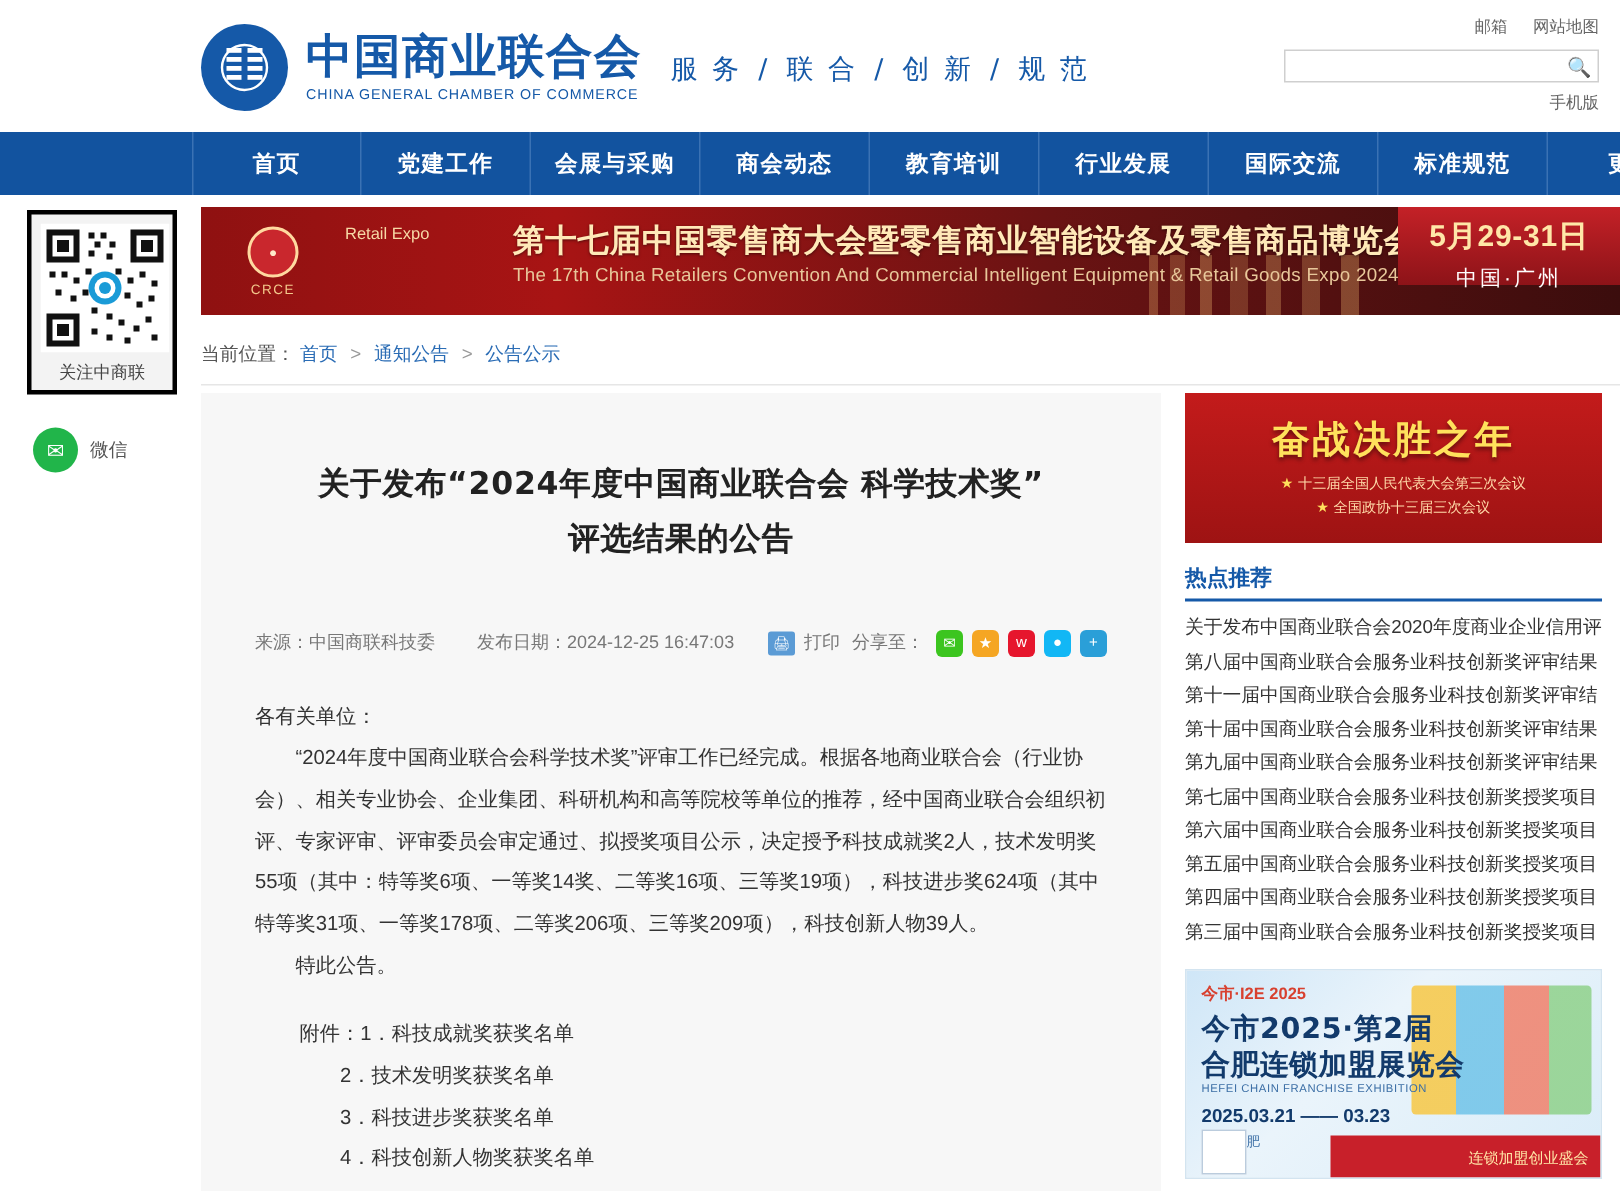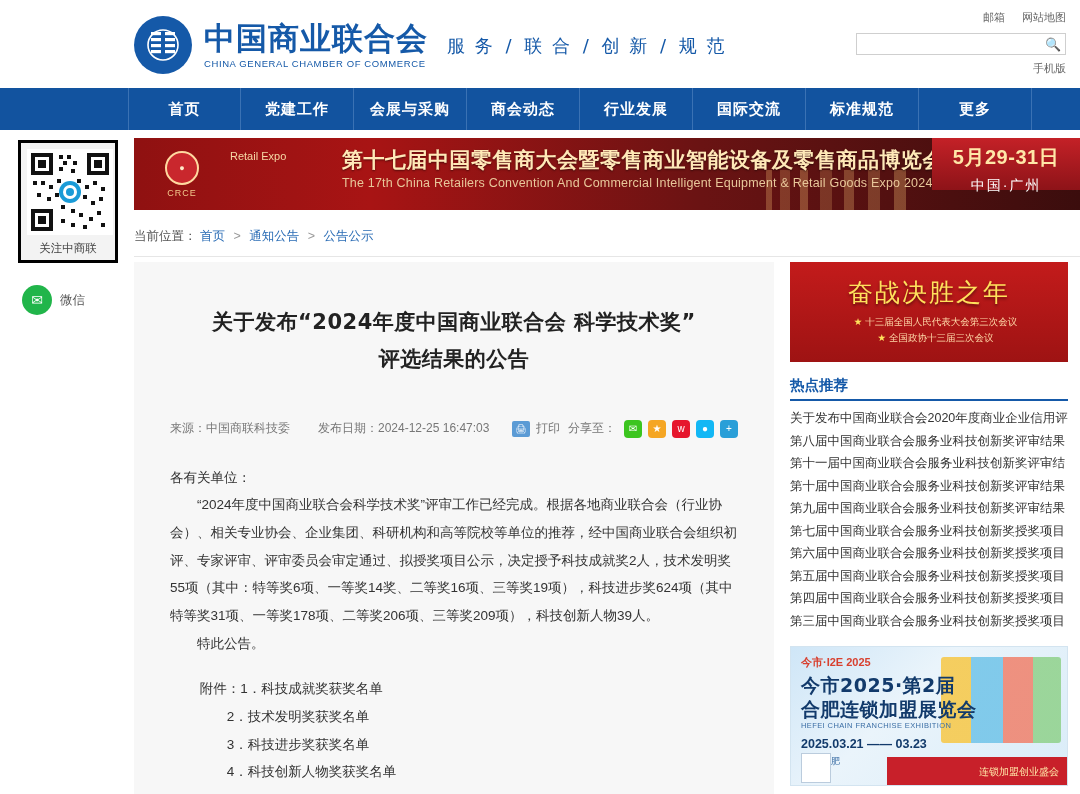--- a/index.html
+++ b/index.html
@@ -195,21 +195,21 @@
 
   
   .rightcol { position:absolute; left: 790px; top: 262px; width: 278px; }
   .promo1 {
     width: 278px; height: 100px;
     background: linear-gradient(180deg,#c31b1b 0%, #9e1313 100%);
     position: relative; overflow: hidden;
   }
   .promo1 .p-title {
     position:absolute; left:0; right:0; top:14px; text-align:center;
-    font-size:25px; font-weight:normal; color:#ffe15c;
+    font-size:25px; font-weight:bold; color:#ffe15c;
     letter-spacing:2px; font-family:"DejaVu Sans", sans-serif;
     text-shadow:0 2px 3px rgba(0,0,0,.45);
   }
   .promo1 .p-l1, .promo1 .p-l2 {
     position:absolute; left:13px; right:0; text-align:center;
     font-size:9.5px; color:#ffd9a8;
   }
   .promo1 .p-l1 { top:54px; } .promo1 .p-l2 { top:70px; }
   .promo1 .star { color:#ffe15c; margin-right:3px; }
 
@@ -293,20 +293,21 @@
       <span class="sep">/</span>
       <span>规 范</span>
     </div>
   </div>
 
   <div class="nav">
     <div class="nav-item">首页</div>
     <div class="nav-item">党建工作</div>
     <div class="nav-item">会展与采购</div>
     <div class="nav-item">商会动态</div>
+    <div class="nav-item">教育培训</div>
     <div class="nav-item">行业发展</div>
     <div class="nav-item">国际交流</div>
     <div class="nav-item">标准规范</div>
     <div class="nav-item">更多</div>
   </div>
 
   <div class="banner">
     <div class="b-sky"></div>
     <div class="b-left">
       <div class="b-circle">●</div>

